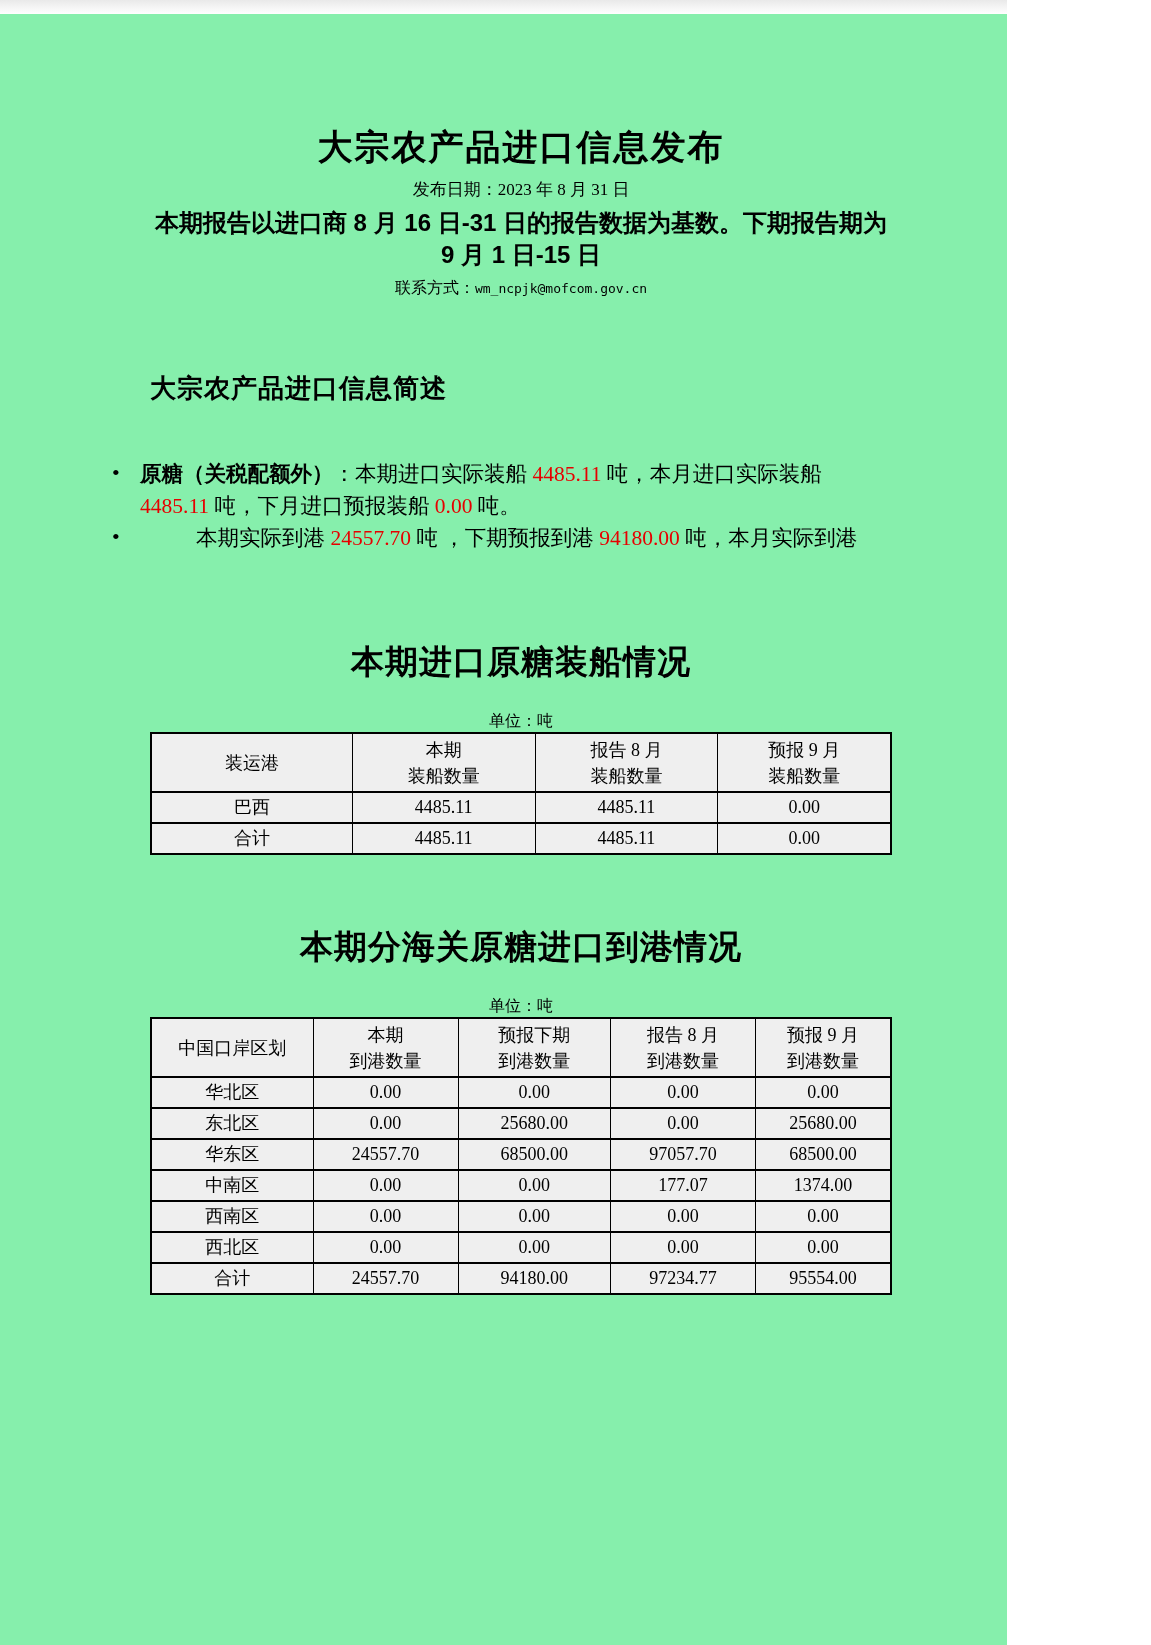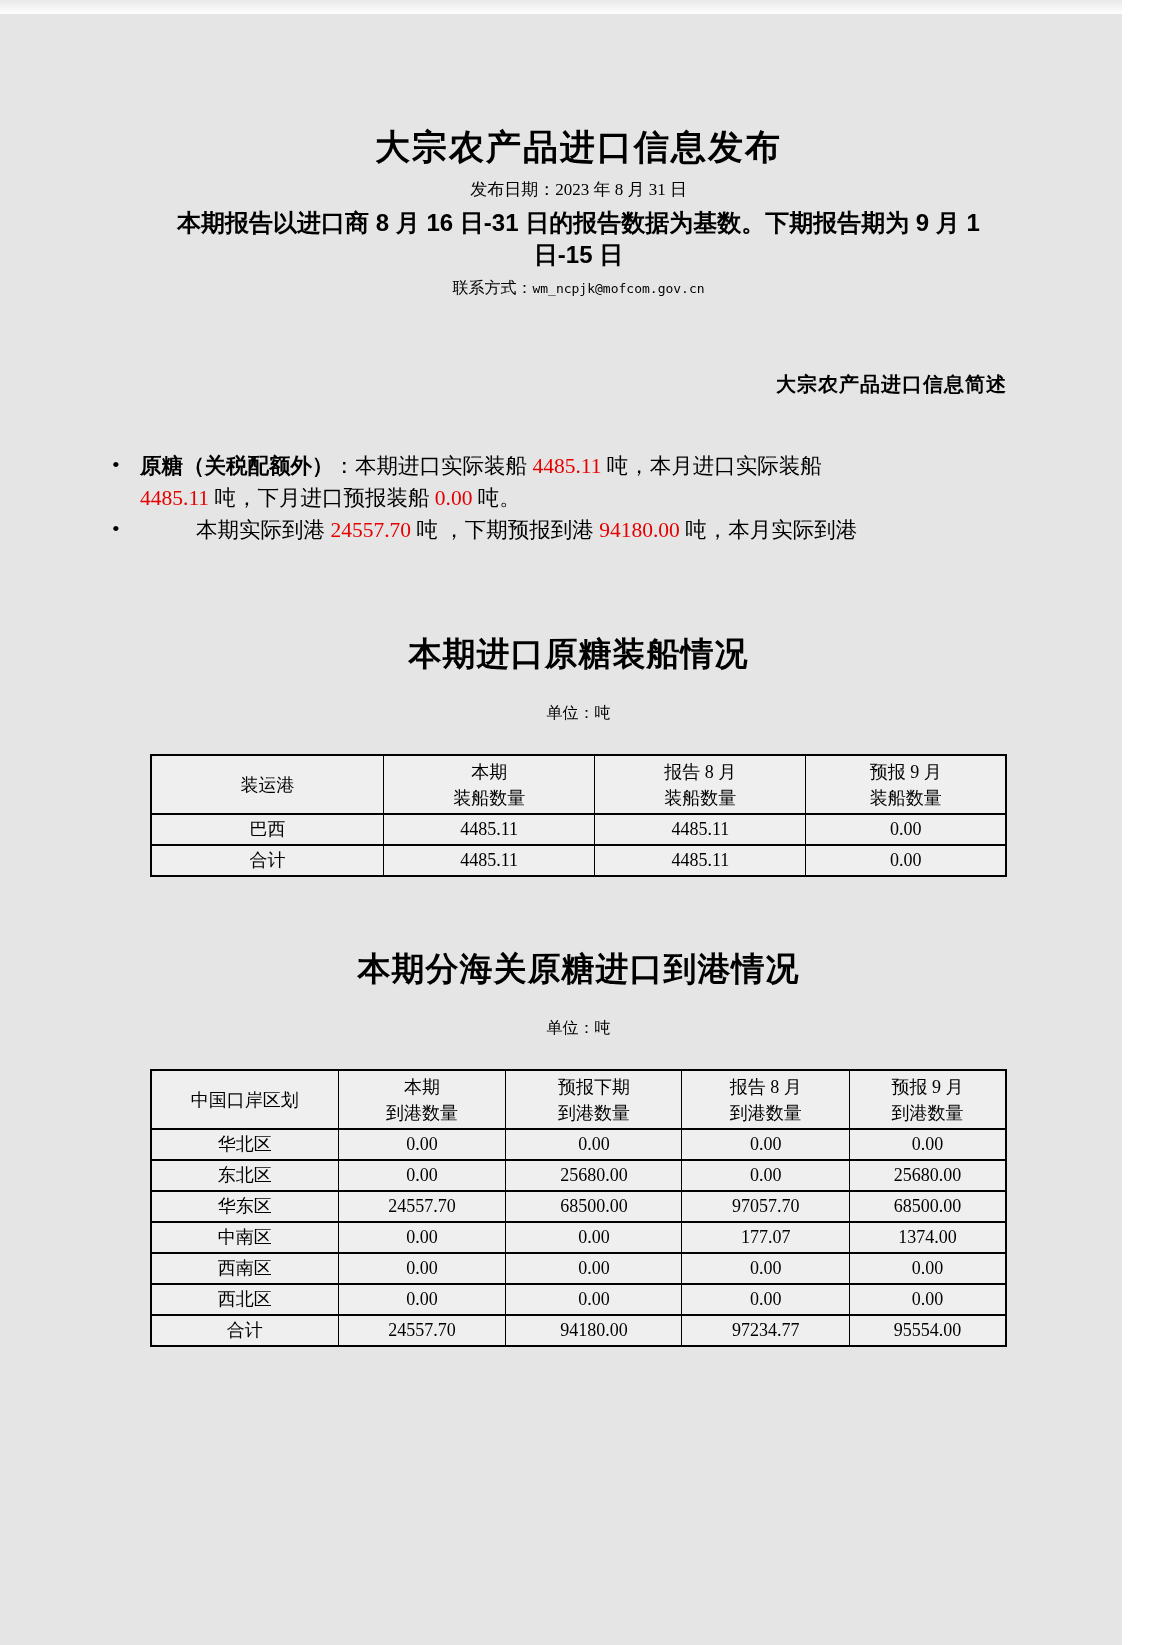--- a/index.html
+++ b/index.html
@@ -1,20 +1,20 @@
 <!DOCTYPE html>
 <html style="--accent-red: #e60000; --cell-bg: #efefef;"><head>
 <meta charset="utf-8">
 <style>
   html, body { margin: 0; padding: 0; background: #ffffff; }
   .page {
     position: relative;
-    width: 1122px;
+    width: 1007px;
     height: 1645px;
-    background: #e5e5e5;
+    background: #86efac;
     font-family: "Liberation Serif", "DejaVu Serif", serif;
     color: #000000;
     overflow: hidden;
   }
   .page::before {
     content: "";
     position: absolute;
     top: 0; left: 0; right: 0;
     height: 14px;
     background: linear-gradient(#e9e9e9, #ffffff);
@@ -42,22 +42,22 @@
     font-family: "Liberation Sans", "DejaVu Sans", sans-serif;
     margin-top: 6px;
   }
   .contact-line {
     text-align: center;
     font-size: 16px;
     margin-top: 7px;
   }
   .contact-email { font-family: "DejaVu Sans Mono", "Liberation Mono", monospace; font-size: 13px; }
   .summary-title {
-    text-align: right;
-    font-size: 20px;
+    text-align: left;
+    font-size: 26px;
     font-weight: bold;
     letter-spacing: 1px;
     margin-top: 72px;
   }
   ul.bullets {
     list-style: none;
     margin: 52px 0 0 -40px;
     padding: 0;
     font-size: 21.5px;
   }
@@ -86,24 +86,22 @@
   .title-shipping { margin-top: 86px; }
   .title-arrival  { margin-top: 70px; }
   .unit-label {
     text-align: center;
     font-size: 16px;
     margin-top: 26px;
   }
   table.data-table {
     width: 100%;
     border-collapse: collapse;
-    margin-top: 30px;
     background: var(--cell-bg, #efefef);
     table-layout: fixed;
-    border-radius: 12px;
   }
   table.data-table th, table.data-table td {
     border-left: 1px solid #000;
     border-right: 1px solid #000;
     border-top: 2px solid #000;
     border-bottom: 2px solid #000;
     text-align: center;
     font-weight: normal;
     font-size: 18px;
     padding: 0;

